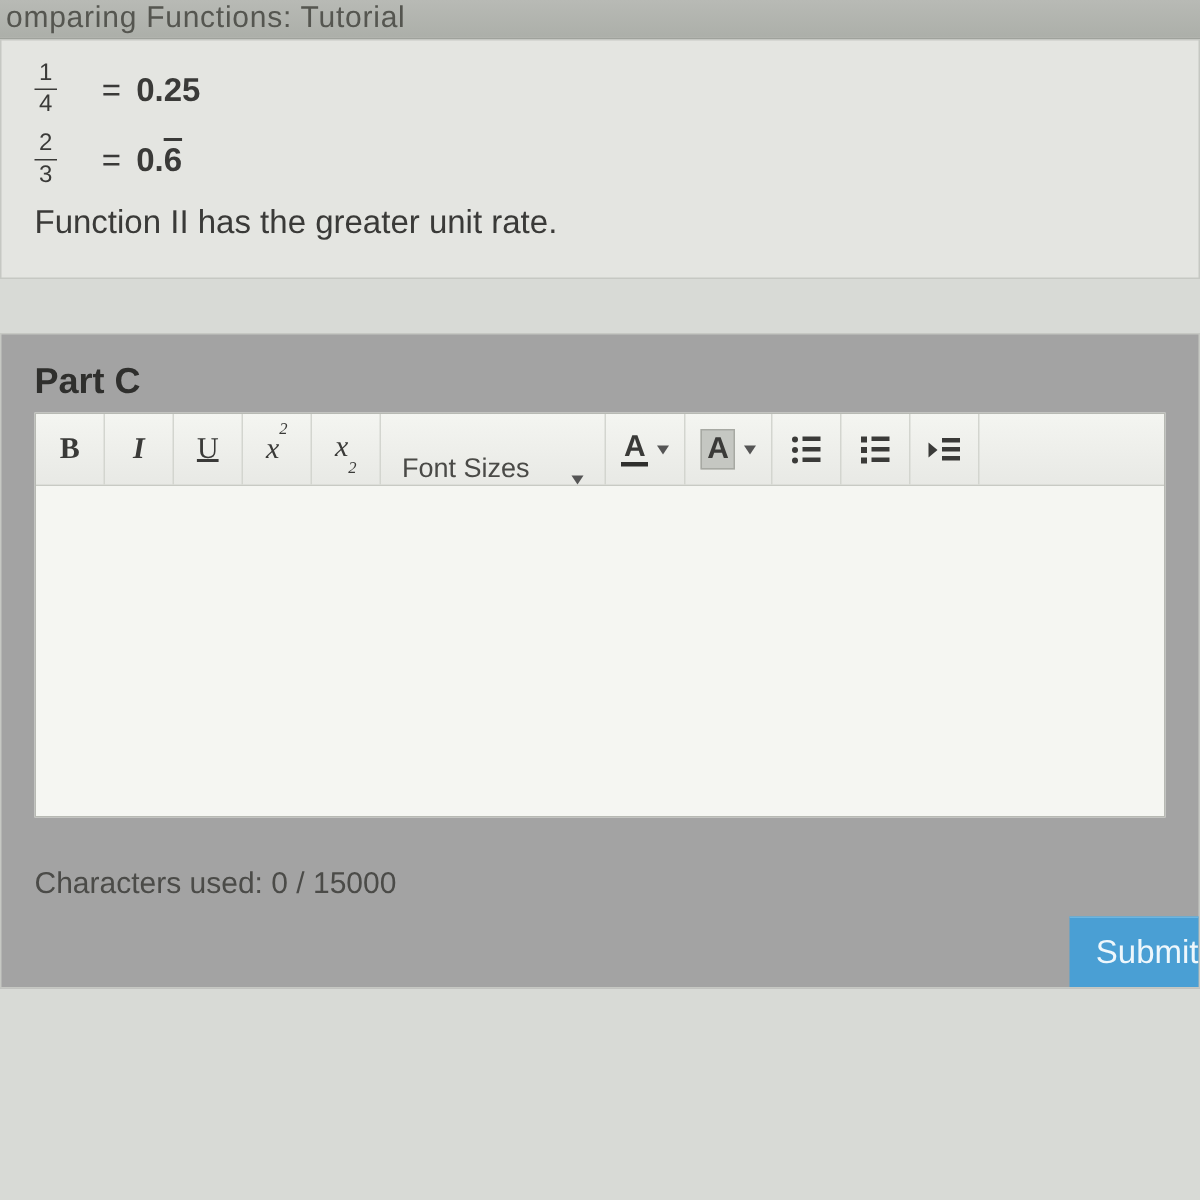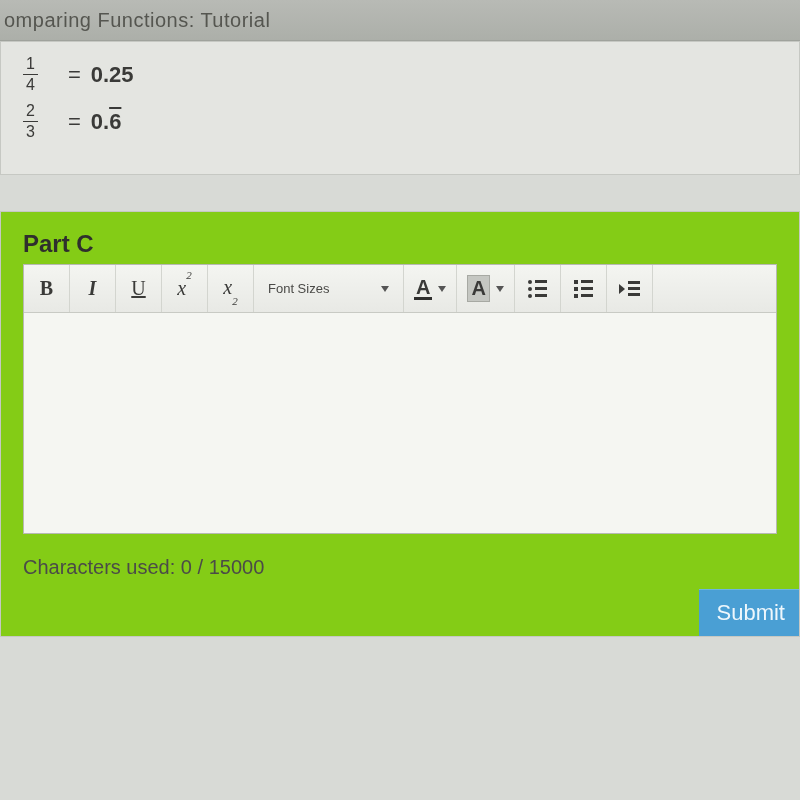--- a/index.html
+++ b/index.html
@@ -6,21 +6,21 @@
     body {
       font-family: "Segoe UI", Arial, sans-serif;
       background: #d8dad6;
       width: 800px;
       height: 800px;
       overflow: hidden;
       color: #3a3a38;
     }
     .header-bar {
       background: linear-gradient(#b8bab5, #acafa9);
-      height: 41px;
+      height: 26px;
       padding-left: 4px;
       color: #555650;
       font-size: 20px;
       letter-spacing: 0.5px;
       display: flex;
       align-items: center;
       border-bottom: 1px solid #9fa29c;
     }
     .answer-box {
       margin: 0;
@@ -44,21 +44,21 @@
     }
     .frac .num { border-bottom: 1.5px solid #3a3a38; padding: 0 3px 2px 3px; }
     .frac .den { padding-top: 2px; }
     .eq { margin: 0 10px; font-size: 22px; }
     .val { font-size: 22px; font-weight: bold; }
     .overline { text-decoration: overline; }
     .conclusion { font-size: 22px; margin-top: 4px; }
 
     .partc-box {
       margin-top: 36px;
-      background: #84cc16;
+      background: #a3a3a3;
       border: 1px solid #c6c8c3;
       padding: 18px 0 0 0;
     }
     .partc-head { padding: 0 22px; }
     .part-label { font-weight: 700; font-size: 24px; color: #2f2f2d; margin-bottom: 6px; }
     .question { font-size: 22px; color: #3a3a38; margin-bottom: 18px; }
     .question .ital { font-style: italic; }
 
     .editor {
       border: 1px solid #b7b9b3;
@@ -76,21 +76,21 @@
       display: flex;
       align-items: center;
       justify-content: center;
       min-width: 46px;
       padding: 0 10px;
       border-right: 1px solid #d3d5cf;
       font-size: 20px;
       color: #3a3a38;
       cursor: pointer;
     }
-    .tbtn.fontsizes { min-width: 150px; font-size: 13px; color: #4a4a47; justify-content: space-between; padding: 0 14px; }
+    .tbtn.fontsizes { min-width: 150px; font-size: 18px; color: #4a4a47; justify-content: space-between; padding: 0 14px; align-items: flex-end; }
     .tbtn .caret {
       width: 0; height: 0;
       border-left: 4px solid transparent;
       border-right: 4px solid transparent;
       border-top: 6px solid #555;
       margin-left: 6px;
     }
     .b-bold { font-weight: 900; font-family: Georgia, serif; }
     .b-italic { font-style: italic; font-weight: 700; font-family: Georgia, serif; }
     .b-under { text-decoration: underline; font-family: Georgia, serif; }
@@ -113,34 +113,34 @@
       border-left: 6px solid #3a3a38;
     }
     .indent-ic .lines { display: flex; flex-direction: column; gap: 3px; }
     .indent-ic .lines .ln { width: 12px; height: 3px; background: #3a3a38; }
 
     .editor-body {
       height: 220px;
       background: #f5f6f2;
     }
     .char-count {
-      padding: 22px 22px 10px 22px;
+      padding: 33px 22px 10px 22px;
       font-size: 20px;
       color: #4b4b48;
     }
     .submit-row {
       display: flex;
       justify-content: flex-end;
       padding: 0 0 0 22px;
     }
     .submit-btn {
       background: #4a9fd4;
       color: #eef7fc;
       font-size: 22px;
-      padding: 10px 14px 10px 18px;
+      padding: 10px 0 10px 18px;
       border: none;
       cursor: pointer;
       border-top: 1px solid #6db6e0;
     }
   </style>
 </head>
 <body>
 
 <div class="header-bar">
   <span>omparing Functions: Tutorial</span>
@@ -158,20 +158,21 @@
   <div class="math-line">
     <span class="frac">
       <span class="num">2</span>
       <span class="den">3</span>
     </span>
     <span class="eq">=</span>
     <span class="val">
       <span>0.</span><span class="overline">6</span>
     </span>
   </div>
+  <div class="conclusion">Function II has the greater unit rate.</div>
 </div>
 
 <div class="partc-box">
   <div class="partc-head">
     <div class="part-label">Part C</div>
   </div>
 
   <div class="editor">
     <div class="toolbar">
       <div class="tbtn">

